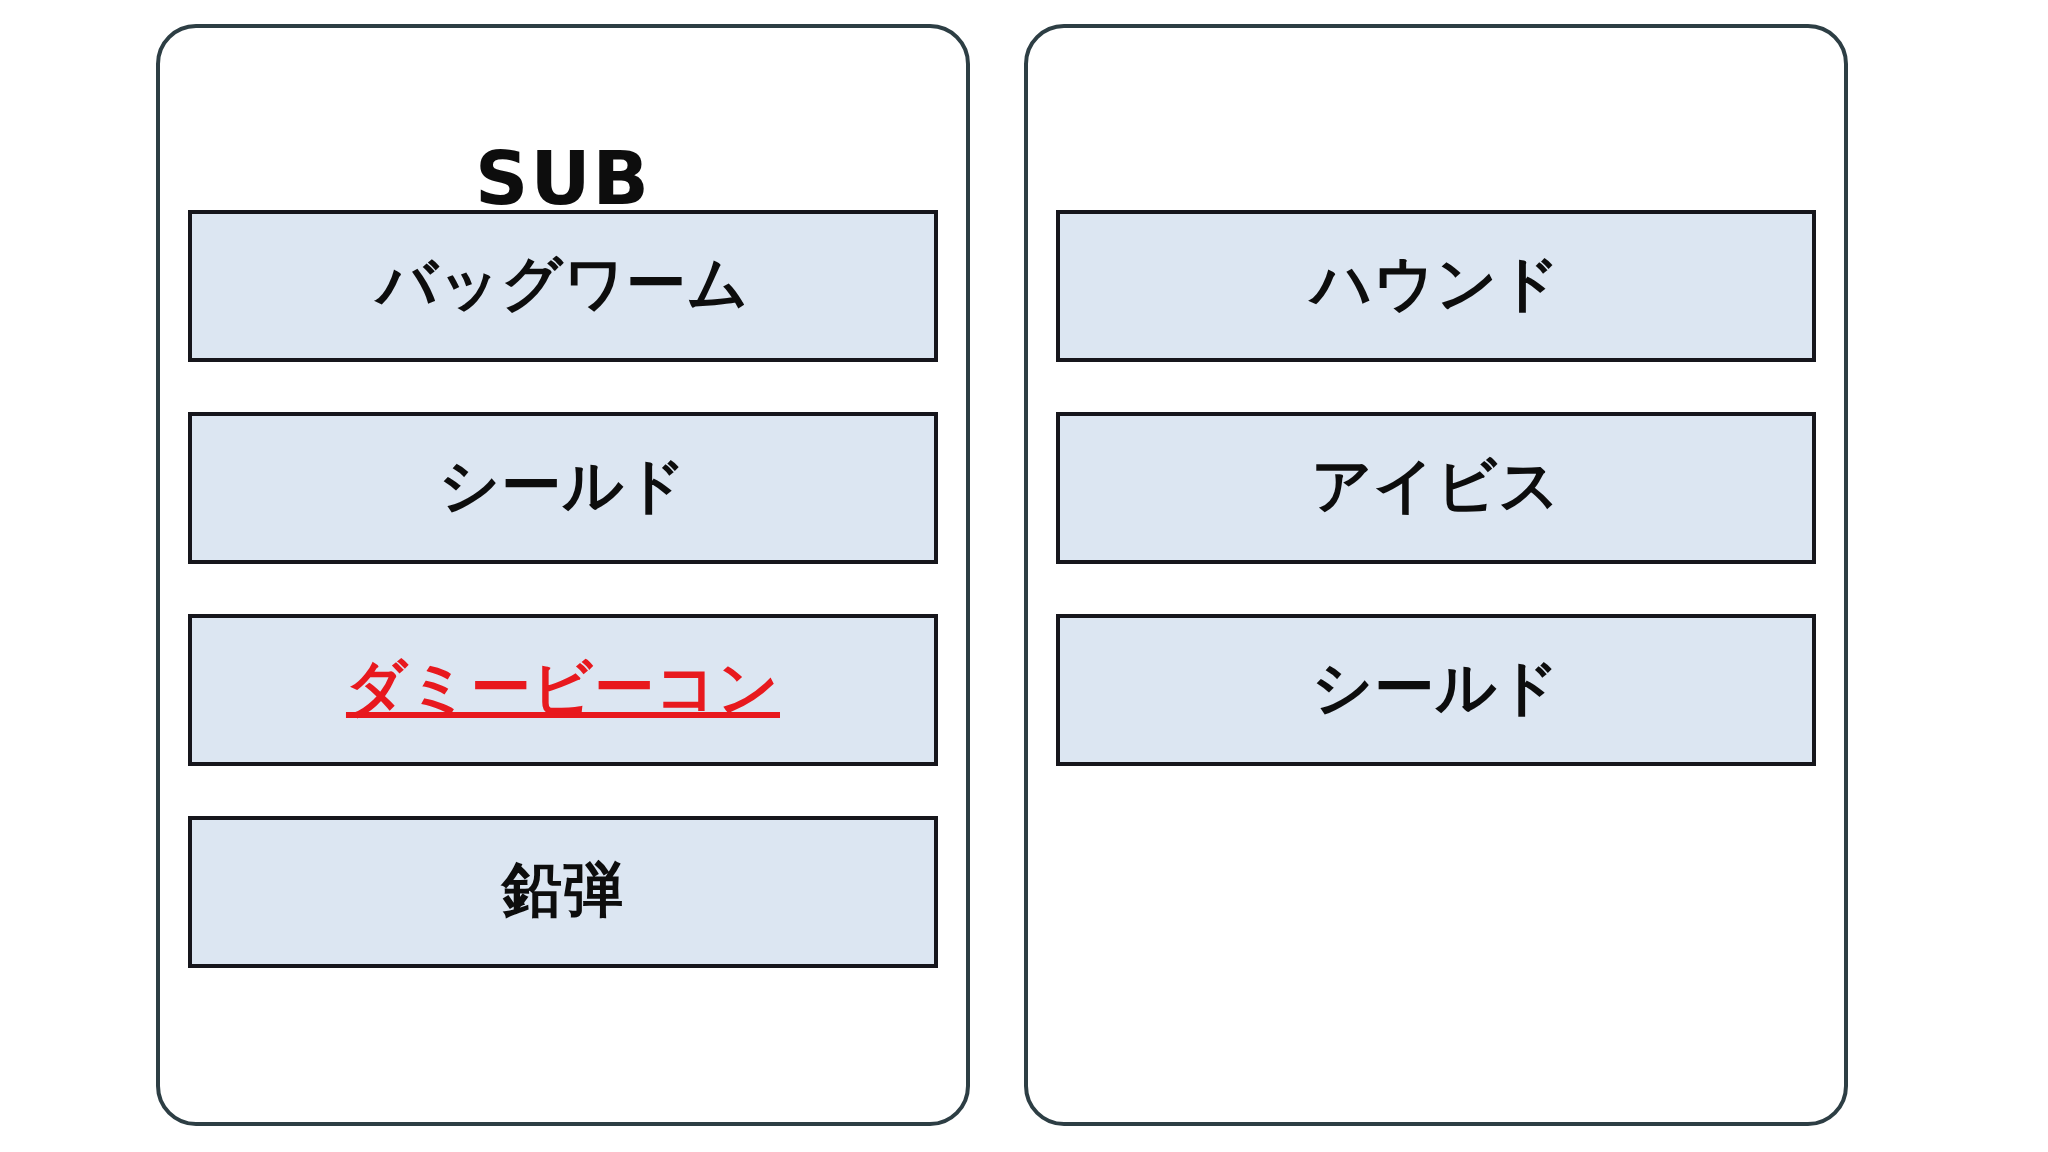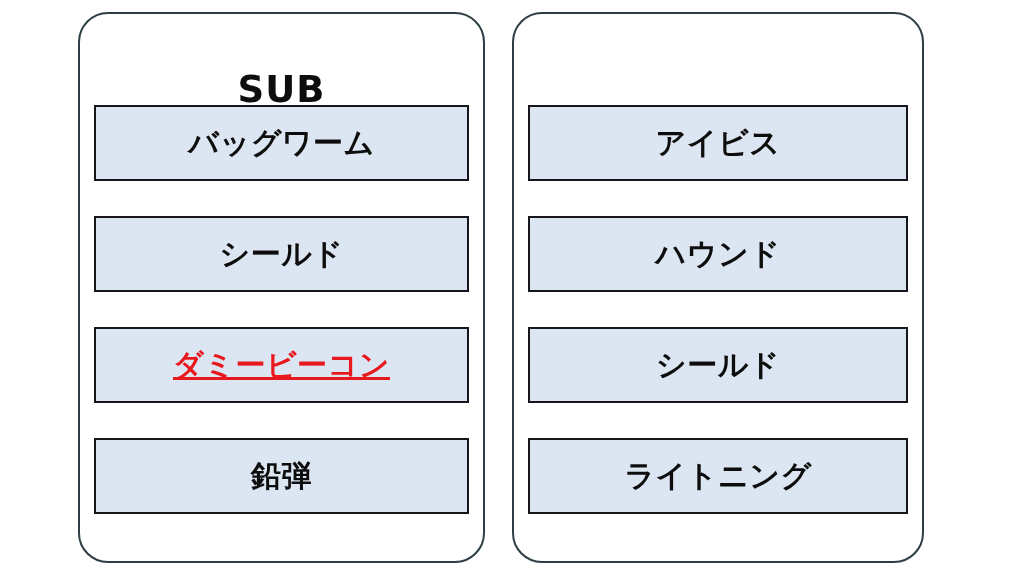--- a/index.html
+++ b/index.html
@@ -18,21 +18,21 @@
     background: #ffffff;
     overflow: hidden;
   }
   .card {
     position: absolute;
     top: 12px;
     height: 551px;
     box-sizing: border-box;
     background: #ffffff;
     border: 2px solid #2d3e44;
-    border-radius: 30px;
+    border-radius: 20px;
   }
   .card-sub  { left: 78px;  width: 407px; }
   .card-main { left: 512px; width: 412px; }
 
   .card-title {
     position: absolute;
     left: 0;
     right: 0;
     top: 20px;
     height: 50px;
@@ -50,21 +50,21 @@
     right: 0;
     top: 91px;
     bottom: 0;
     padding: 0 14px;
     box-sizing: border-box;
   }
   .item {
     position: relative;
     box-sizing: border-box;
     height: 76px;
-    margin-bottom: 35px;
+    margin-bottom: 25px;
     background: #dce6f2;
     border: 2px solid #16161c;
     display: flex;
     align-items: center;
     justify-content: center;
   }
   .item:last-child { margin-bottom: 6px; }
 
   .item-label {
     font-size: 30px;
@@ -98,27 +98,24 @@
       </div>
       <div class="item">
         <span class="item-label">鉛弾</span>
       </div>
     </div>
   </section>
 
   <section class="card card-main">
     <div class="item-list">
       <div class="item">
+        <span class="item-label">ハウンド</span>
+      </div>
+      <div class="item">
         <span class="item-label">アイビス</span>
       </div>
       <div class="item">
-        <span class="item-label">ハウンド</span>
-      </div>
-      <div class="item">
         <span class="item-label">シールド</span>
-      </div>
-      <div class="item">
-        <span class="item-label">ライトニング</span>
       </div>
     </div>
   </section>
 
 </div>
 
 </body></html>

